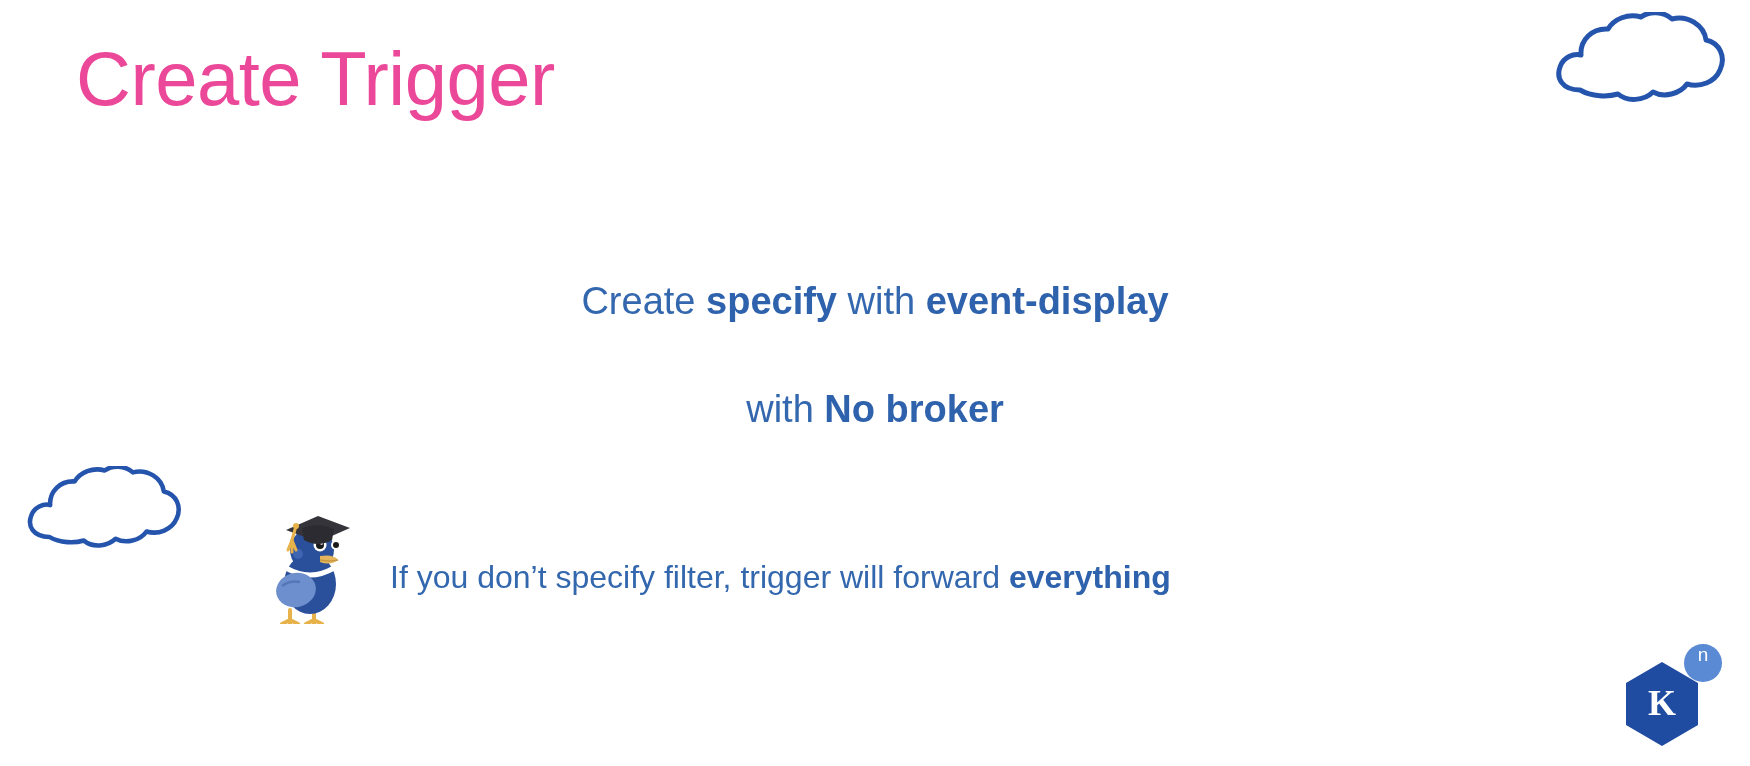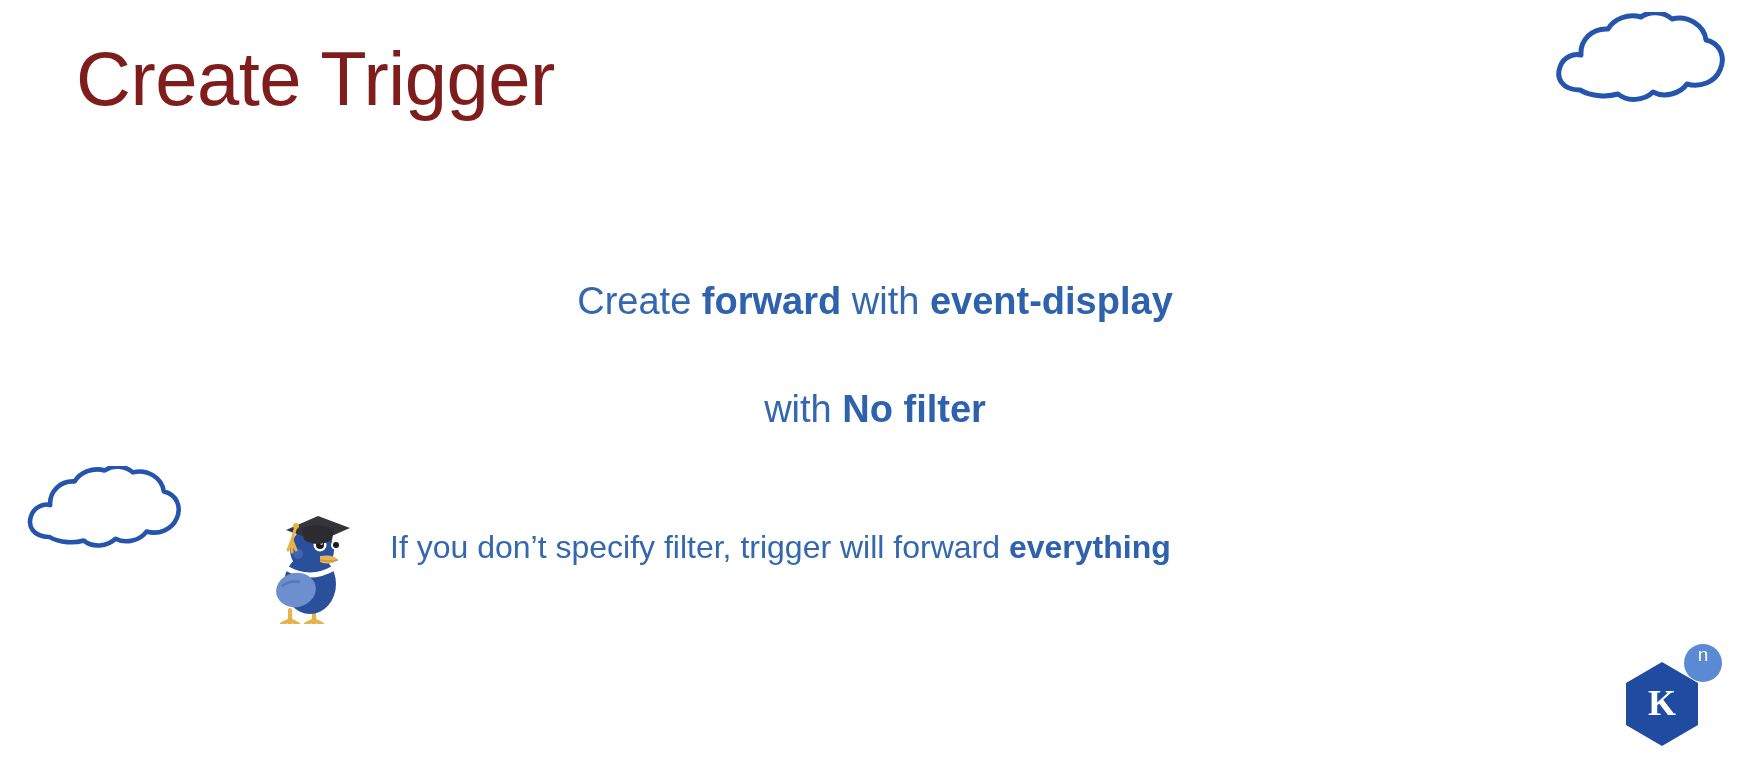--- a/index.html
+++ b/index.html
@@ -24,21 +24,21 @@
 
   
   .slide-title {
     position: absolute;
     left: 76px;
     top: 36px;
     font-size: 76px;
     line-height: 1.12;
     font-weight: 400;
     letter-spacing: -0.5px;
-    color: #7f1d1d;
+    color: #ec4899;
     white-space: nowrap;
     text-align: center;
   }
 
   
   .body-line {
     position: absolute;
     width: 100%;
     text-align: center;
     color: #3367ae;
@@ -55,21 +55,21 @@
     font-weight: 700;
     color: #2f62ac;
   }
 
   
   .note-row {
     position: absolute;
     left: 268px;
     top: 498px;
     display: flex;
-    align-items: center;
+    align-items: flex-end;
     gap: 38px;
   }
   .note-text {
     color: #3367ae;
     font-size: 32px;
     font-weight: 400;
     white-space: nowrap;
     padding-bottom: 28px;
     letter-spacing: 0px;
   }
@@ -158,25 +158,25 @@
                C138 3 154 13 156 28
                C170 31 176 45 170 58
                C165 70 150 76 137 72
                C130 82 114 86 103 80
                C94 89 77 90 68 82
                C58 85 42 85 30 78 Z" stroke="#2554ad" stroke-width="5" fill="#ffffff" stroke-linejoin="round"></path>
     </svg>
   </div>
 
   <div class="body-line line1">
-    <span>Create </span><b>forward</b><span> with </span><b>event-display</b>
+    <span>Create </span><b>specify</b><span> with </span><b>event-display</b>
   </div>
 
   <div class="body-line line2">
-    <span>with </span><b>No filter</b>
+    <span>with </span><b>No broker</b>
   </div>
 
   <div class="note-row">
 
     <div class="mascot">
       <svg width="84" height="126" viewBox="0 0 84 126" aria-hidden="true">
 
         <path d="M22 112 L22 122 M22 122 L14 126 M22 122 L22 126 M22 122 L30 126" stroke="#e8b24a" stroke-width="4" fill="none" stroke-linecap="round"></path>
         <path d="M46 112 L46 122 M46 122 L38 126 M46 122 L46 126 M46 122 L54 126" stroke="#e8b24a" stroke-width="4" fill="none" stroke-linecap="round"></path>
 

